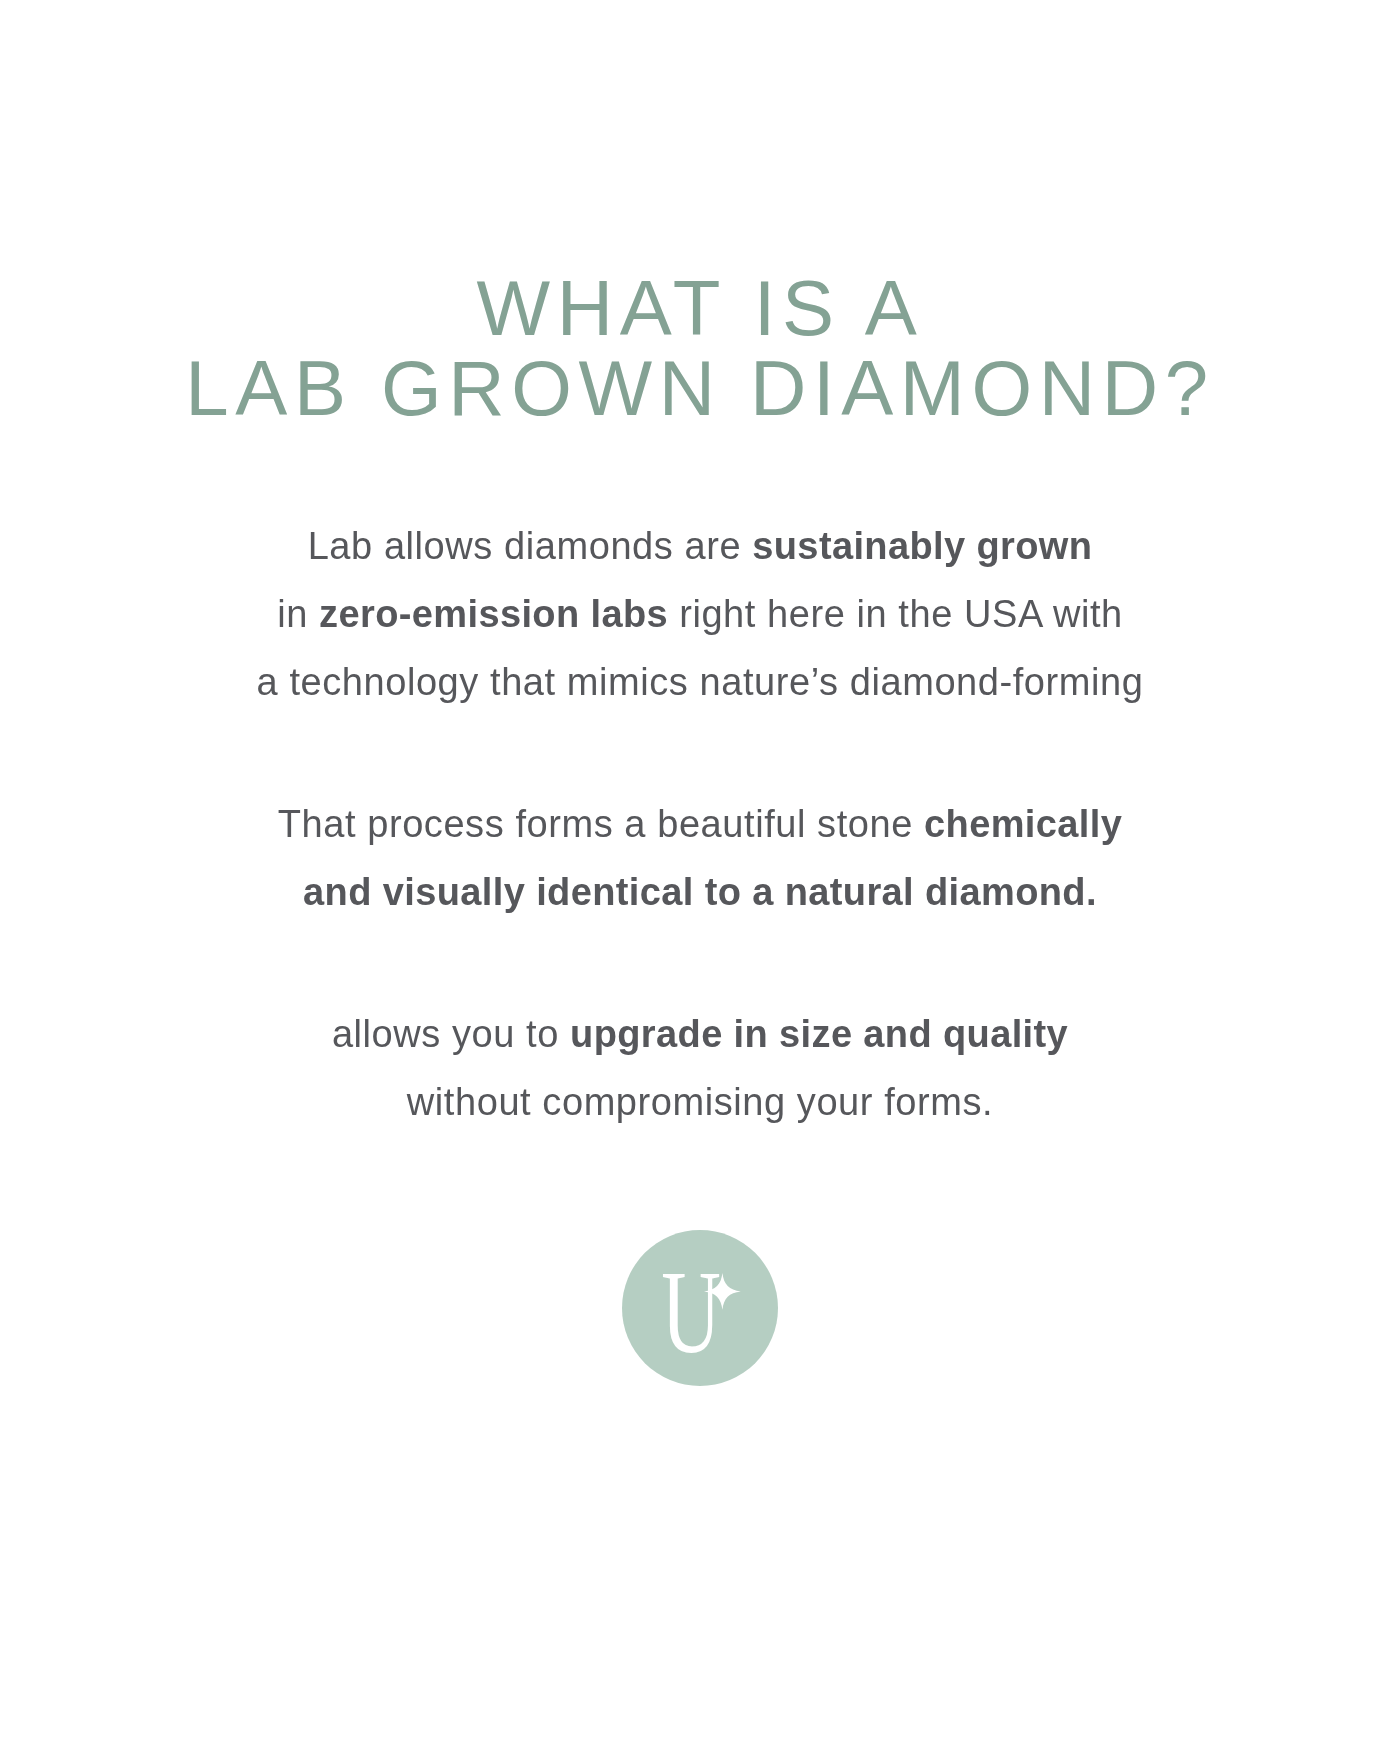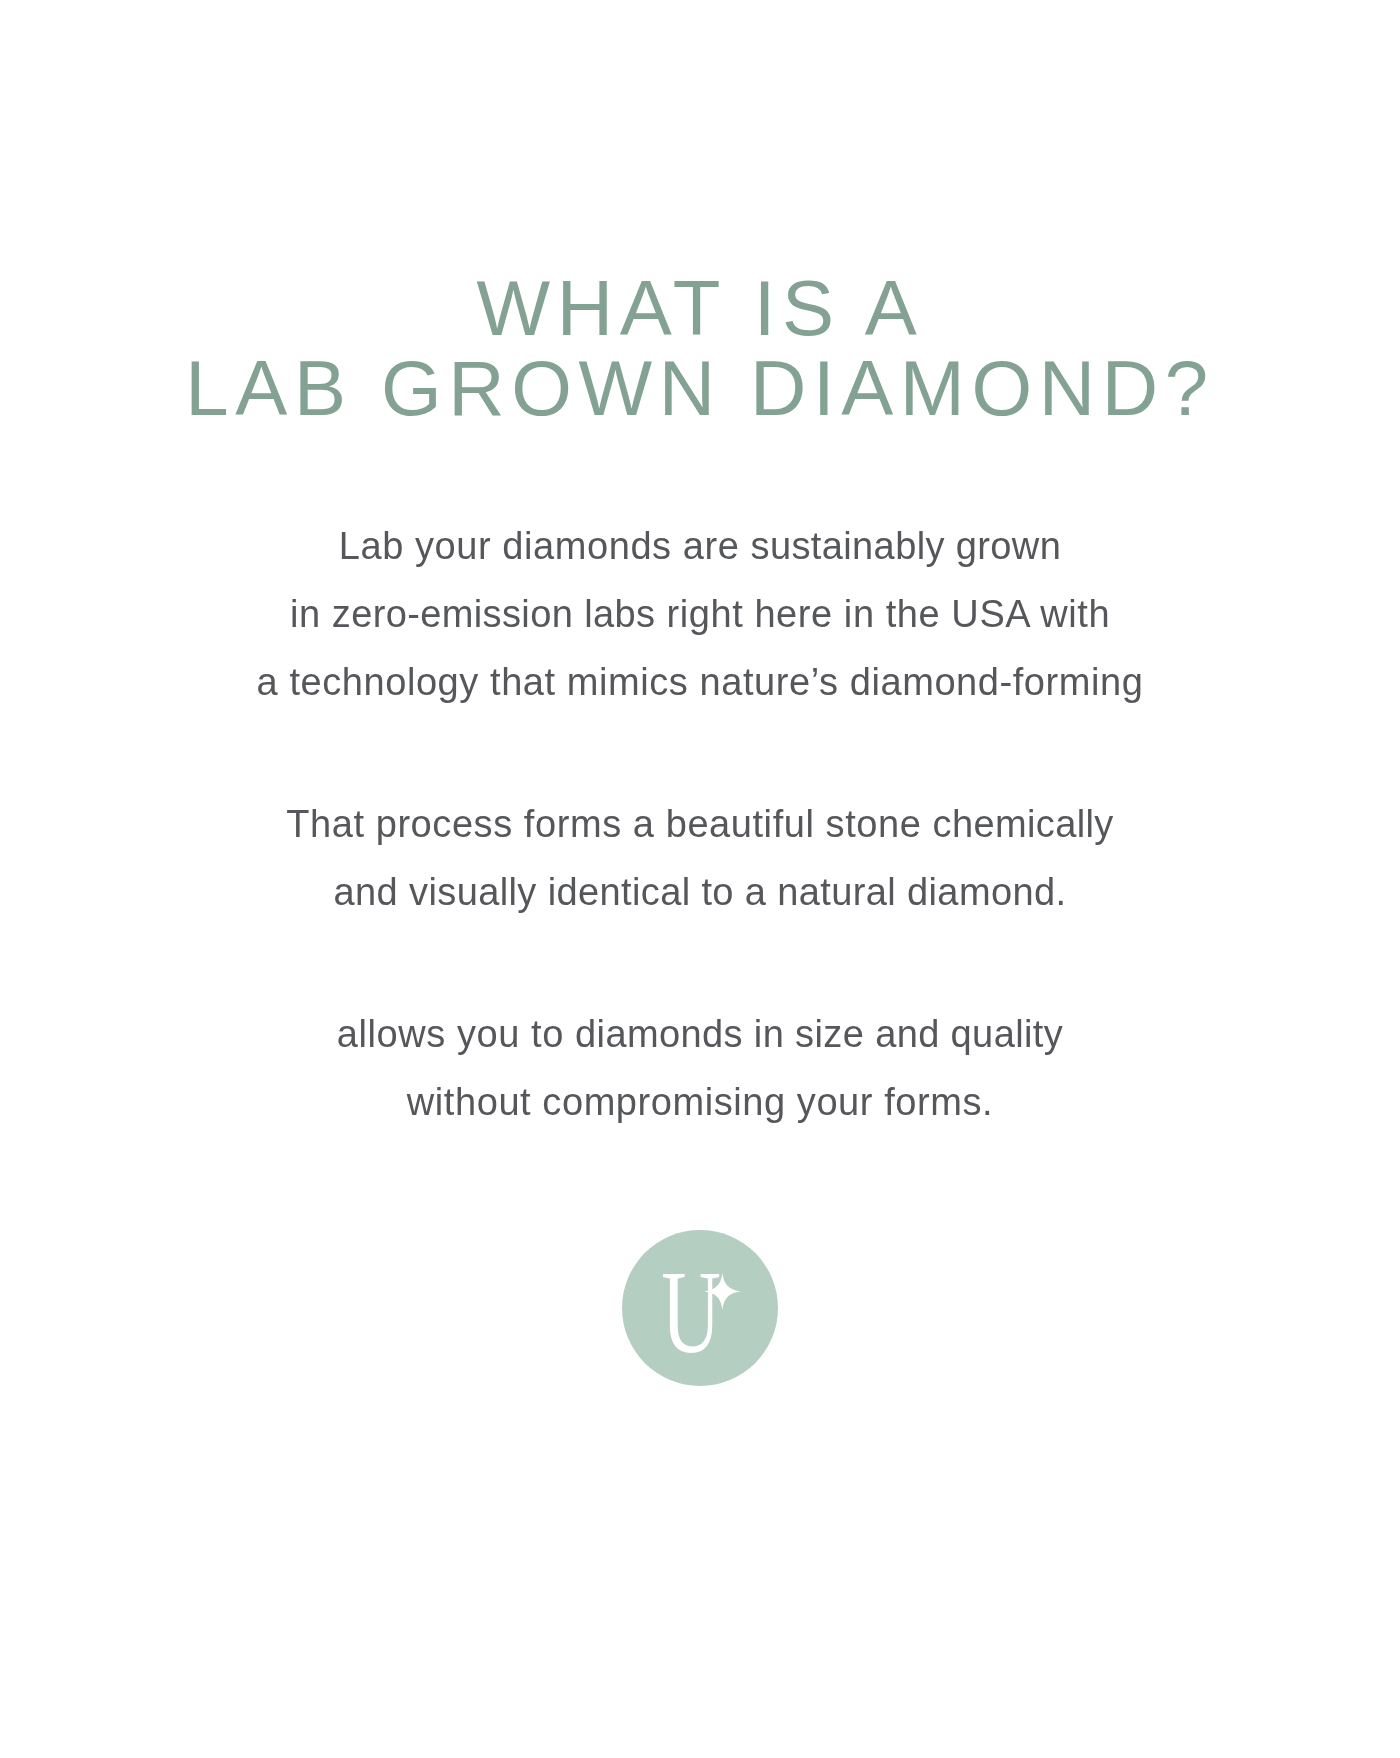--- a/index.html
+++ b/index.html
@@ -37,50 +37,50 @@
   .paragraph{
     margin-top:74px;
     color:var(--body-color);
     font-size:38px;
     font-weight:400;
     line-height:68px;
     letter-spacing:0.015em;
   }
   .paragraph:first-of-type{margin-top:84px;}
   .copy-line{display:block;white-space:nowrap;}
-  .copy-line b{font-weight:400;letter-spacing:0.01em;}
+  .copy-line b{font-weight:700;letter-spacing:0.01em;}
   .logo{
     margin:94px auto 0 auto;
     width:156px;
     height:156px;
     display:block;
   }
 </style>
 </head>
 <body>
 
 <div class="page">
 
   <h1 class="title">
     <span class="title-line">WHAT IS A</span>
     <span class="title-line">LAB GROWN DIAMOND?</span>
   </h1>
 
   <div class="body-copy">
       <p class="paragraph">
-        <span class="copy-line"><span>Lab your diamonds are </span><b>sustainably grown</b></span>
+        <span class="copy-line"><span>Lab allows diamonds are </span><b>sustainably grown</b></span>
         <span class="copy-line"><span>in </span><b>zero-emission labs</b><span> right here in the USA with</span></span>
         <span class="copy-line"><span>a technology that mimics nature’s diamond-forming</span></span>
       </p>
       <p class="paragraph">
         <span class="copy-line"><span>That process forms a beautiful stone </span><b>chemically</b></span>
         <span class="copy-line"><b>and visually identical to a natural diamond.</b></span>
       </p>
       <p class="paragraph">
-        <span class="copy-line"><span>allows you to </span><b>diamonds in size and quality</b></span>
+        <span class="copy-line"><span>allows you to </span><b>upgrade in size and quality</b></span>
         <span class="copy-line"><span>without compromising your forms.</span></span>
       </p>
     </div>
 
   <svg class="logo" width="156" height="156" viewBox="0 0 156 156" xmlns="http://www.w3.org/2000/svg">
     <circle cx="78" cy="78" r="78" fill="#b5cec2"></circle>
     <text id="logo-letter-text" transform="translate(69,122) scale(0.7 1)" x="0" y="0" text-anchor="middle" font-family="Liberation Serif, DejaVu Serif, serif" font-size="118" fill="#ffffff">U</text>
     <path transform="translate(82,43) scale(0.92)" fill="#ffffff" d="M20 0 C21.6 12.8 27.2 18.4 40 20 C27.2 21.6 21.6 27.2 20 40 C18.4 27.2 12.8 21.6 0 20 C12.8 18.4 18.4 12.8 20 0 Z"></path>
   </svg>
 

